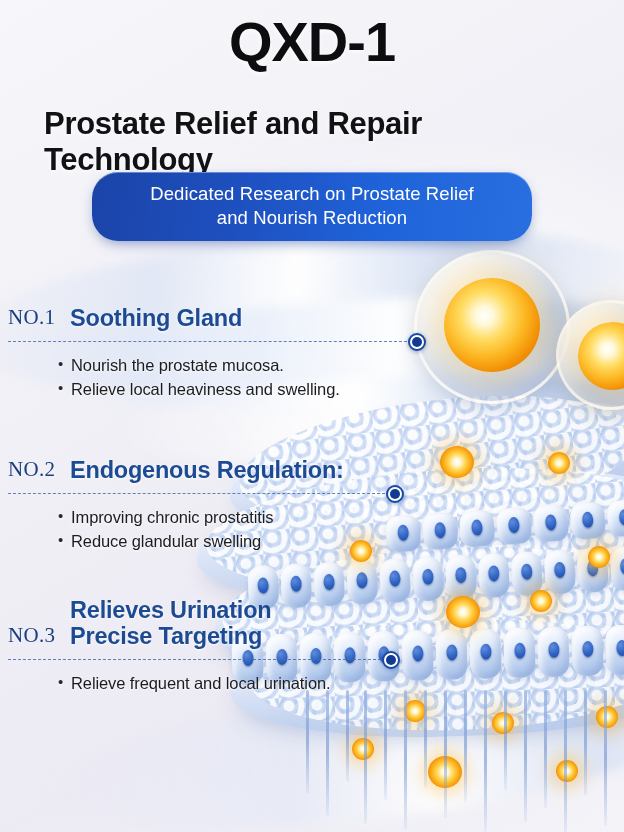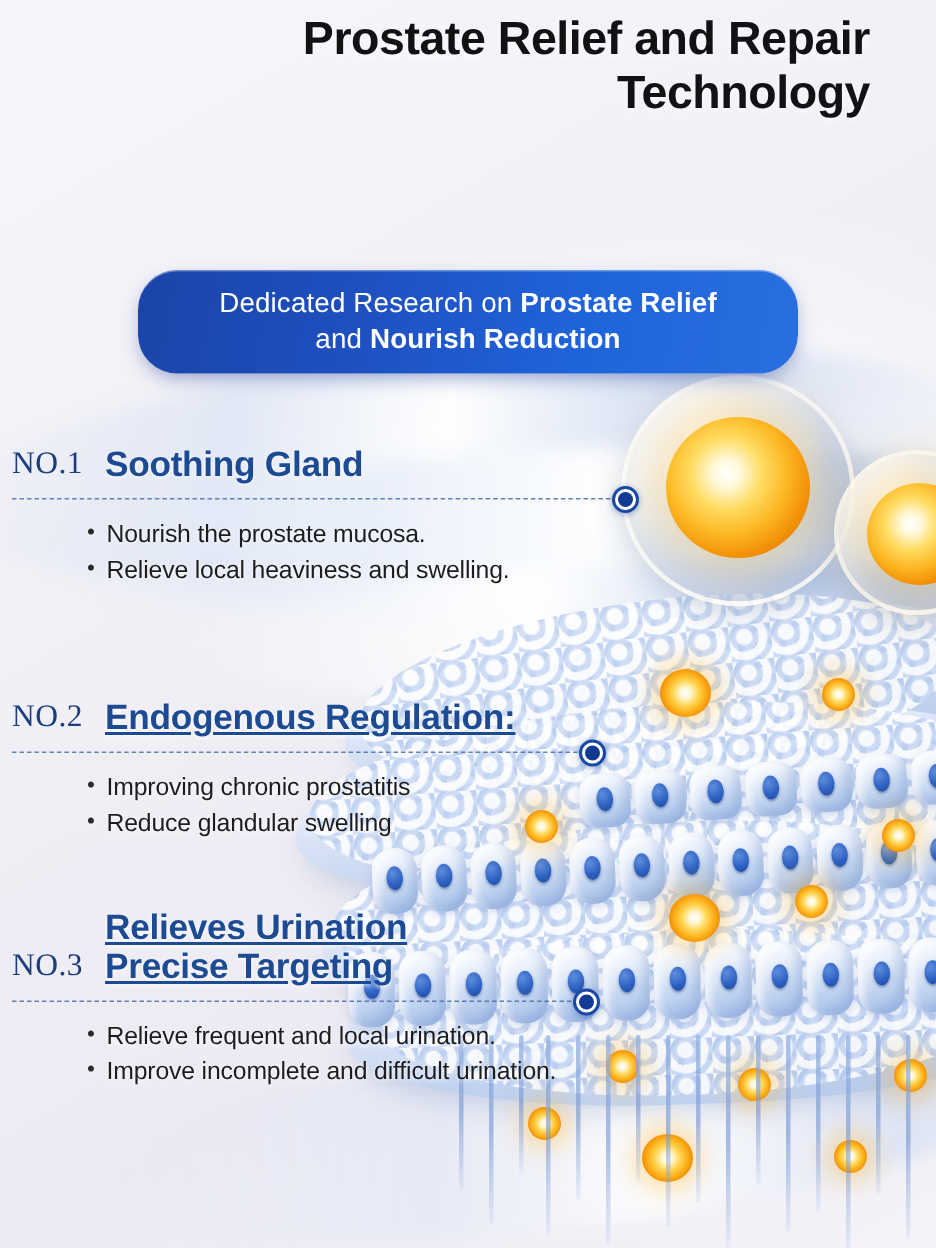--- a/index.html
+++ b/index.html
@@ -100,51 +100,51 @@
 
   
   .content{position:relative;z-index:5;}
 
   .brand{
     text-align:center;font-size:56px;line-height:1;font-weight:700;
     color:#0d0d0f;letter-spacing:-1px;padding-top:14px;
     text-shadow:0 2px 5px rgba(255,255,255,.8);
   }
   .subtitle{
-    text-align:right;font-size:31px;line-height:1.16;font-weight:700;
-    color:#121215;margin-top:8px;padding:0 44px;letter-spacing:-.3px;
+    text-align:left;font-size:31px;line-height:1.16;font-weight:700;
+    color:#121215;margin-top:36px;padding:0 44px;letter-spacing:-.3px;
     text-shadow:0 2px 5px rgba(255,255,255,.75);
   }
 
   .banner{
     position:absolute;left:92px;top:172px;width:440px;
     border-radius:26px;padding:10px 18px 12px;box-sizing:border-box;
     background:linear-gradient(100deg,#1b44a8 0%,#1e50c0 34%,#1f63da 66%,#2a6fe0 100%);
     box-shadow:0 5px 14px -4px rgba(24,60,150,.55),inset 0 1px 0 rgba(255,255,255,.35);
     text-align:center;color:#fff;
   }
   .banner-line{font-size:18.5px;line-height:1.28;font-weight:400;letter-spacing:.1px;}
-  .banner-line b{font-weight:700;margin-top:32px;}
+  .banner-line b{font-weight:400;margin-top:32px;}
 
   .section{position:absolute;left:0;width:624px;}
-  .s1{top:271px;}
+  .s1{top:288px;}
   .s2{top:440px;}
   .s3{top:598px;}
 
   .sec-head{position:relative;display:flex;align-items:flex-end;padding-left:8px;min-height:44px;}
   .no{
     font-family:"Liberation Serif", serif;
     font-size:21px;color:#1b3f7e;letter-spacing:.3px;
     padding-bottom:2px;width:62px;flex:none;
   }
   .title{
     font-size:23.5px;font-weight:700;color:#1d4b93;line-height:1.1;
     letter-spacing:-.2px;text-shadow:0 1px 3px rgba(255,255,255,.85);
   }
-  .title .l2{display:block;text-decoration:underline;}
+  .title .l2{display:block;}
 
   .rule{position:relative;height:10px;margin-top:5px;}
   .rule .dash{
     position:absolute;left:8px;top:4px;height:0;
     border-top:1.6px dashed #4a6ea8;opacity:.85;
   }
   .dot{
     position:absolute;top:-4px;width:18px;height:18px;border-radius:50%;
     background:#fff;border:2px solid #1a49a4;box-sizing:border-box;
     box-shadow:0 1px 4px rgba(30,70,150,.45);
@@ -253,20 +253,21 @@
       <span class="fiber" style="left:244px;height:118px;"></span>
       <span class="fiber" style="left:264px;height:146px;"></span>
       <span class="fiber" style="left:284px;height:106px;"></span>
       <span class="fiber" style="left:304px;height:136px;"></span>
 
     </div>
   </div>
 
   <div class="content">
 
+    <div class="brand">QXD-1</div>
     <div class="subtitle">Prostate Relief and Repair Technology</div>
 
     <div class="banner">
       <div class="banner-line"><span>Dedicated Research on </span><b>Prostate Relief</b></div>
       <div class="banner-line"><span>and </span><b>Nourish Reduction</b></div>
     </div>
 
     <div class="section s1">
       <div class="sec-head">
         <div class="no">NO.1</div>
@@ -308,18 +309,17 @@
           <span class="l2">Relieves Urination</span>
           <span class="l2">Precise Targeting</span>
         </div>
       </div>
       <div class="rule">
         <span class="dash" style="width:378px;"></span>
         <span class="dot" style="left:382px;"></span>
       </div>
       <div class="bullets">
         <div class="bullet">Relieve frequent and local urination.</div>
-        <div class="bullet">Improve incomplete and difficult urination.</div>
       </div>
     </div>
 
   </div>
 </div>
 
 </body></html>

